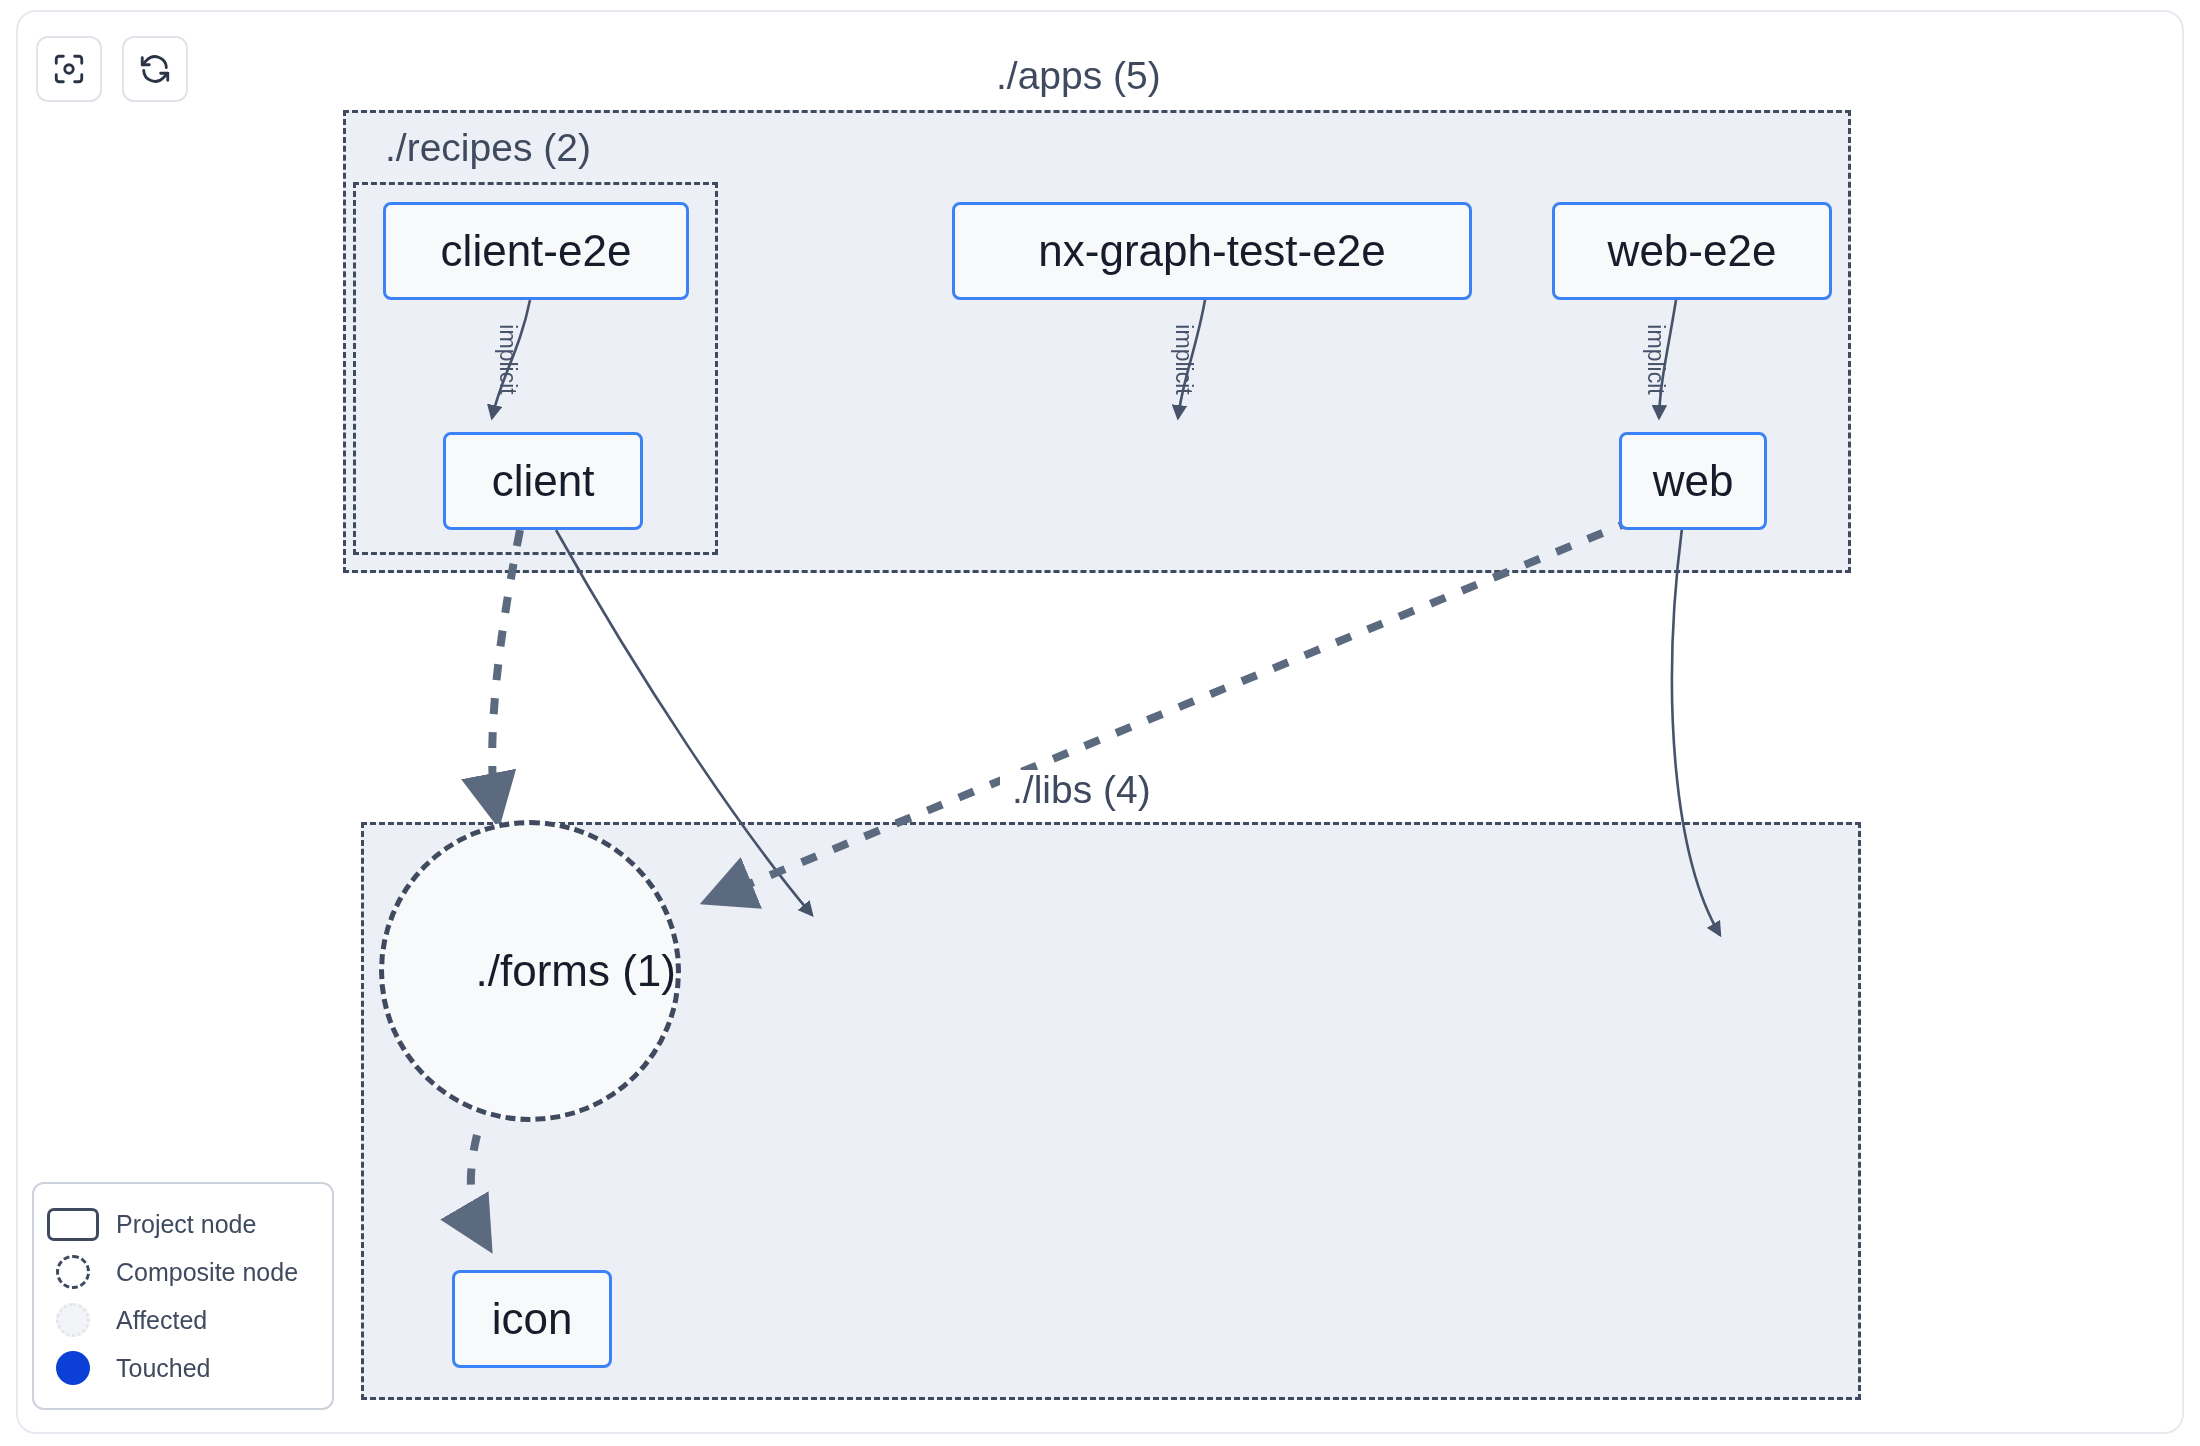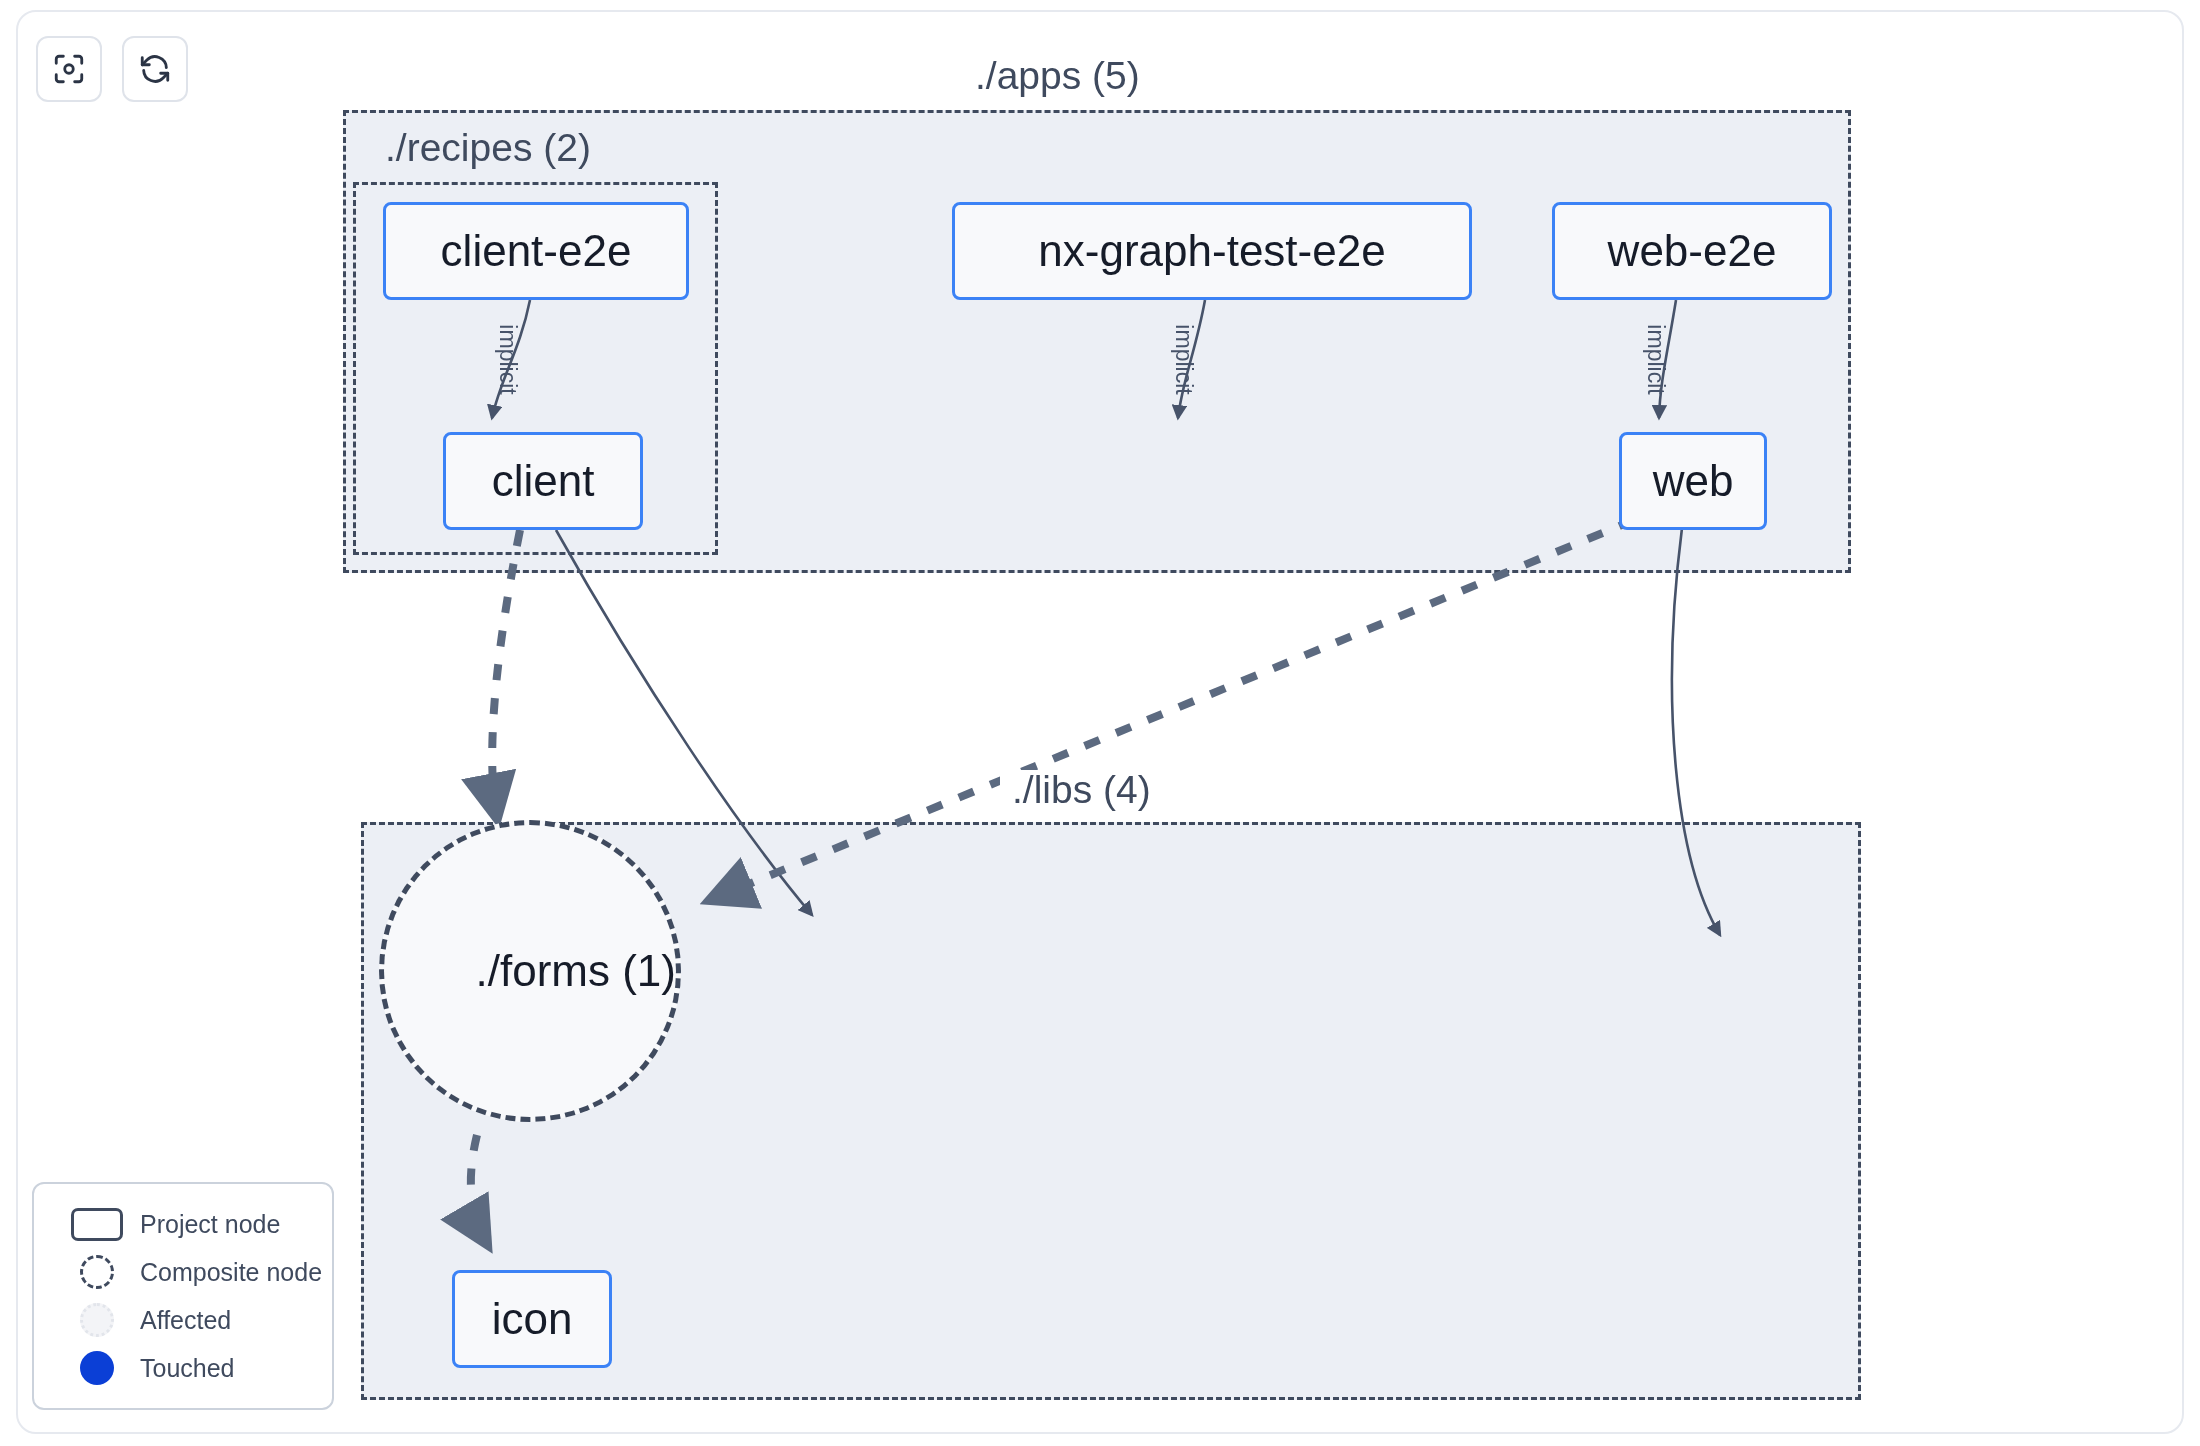--- a/index.html
+++ b/index.html
@@ -143,21 +143,21 @@
 
   
   .legend {
     position: absolute;
     left: 32px;
     bottom: 36px;
     width: 302px;
     background: #ffffff;
     border: 2px solid #cbd2dc;
     border-radius: 12px;
-    padding: 16px 36px;
+    padding: 16px 12px;
     box-sizing: border-box;
     z-index: 45;
   }
   .legend-row {
     display: flex;
     align-items: center;
     height: 48px;
     gap: 16px;
   }
   .legend-swatch {
@@ -228,21 +228,21 @@
           <path d="M4 13a8 8 0 0 0 13.7 5.3L21 15"></path>
           <polyline points="21 20 21 15 16 15"></polyline>
         </svg>
       </span>
     </button>
   </div>
 
   <div class="graph">
 
     <div class="group-box" style="left:343px; top:110px; width:1508px; height:463px;"></div>
-    <div class="group-label" style="left:963px; top:56px;">./apps (5)</div>
+    <div class="group-label" style="left:984px; top:56px;">./apps (5)</div>
 
     <div class="group-box" class-nested="true" style="left:353px; top:182px; width:365px; height:373px;"></div>
     <div class="group-label on-tinted" style="left:373px; top:128px;">./recipes (2)</div>
 
     <div class="group-box" style="left:361px; top:822px; width:1500px; height:578px;"></div>
     <div class="group-label" style="left:1000px; top:770px;">./libs (4)</div>
 
     <svg class="svg-layer" viewBox="0 0 2200 1446">
       <defs>
         <marker id="arrow-big" markerWidth="7" markerHeight="7" refX="5.6" refY="3.5" orient="auto" markerUnits="strokeWidth">

